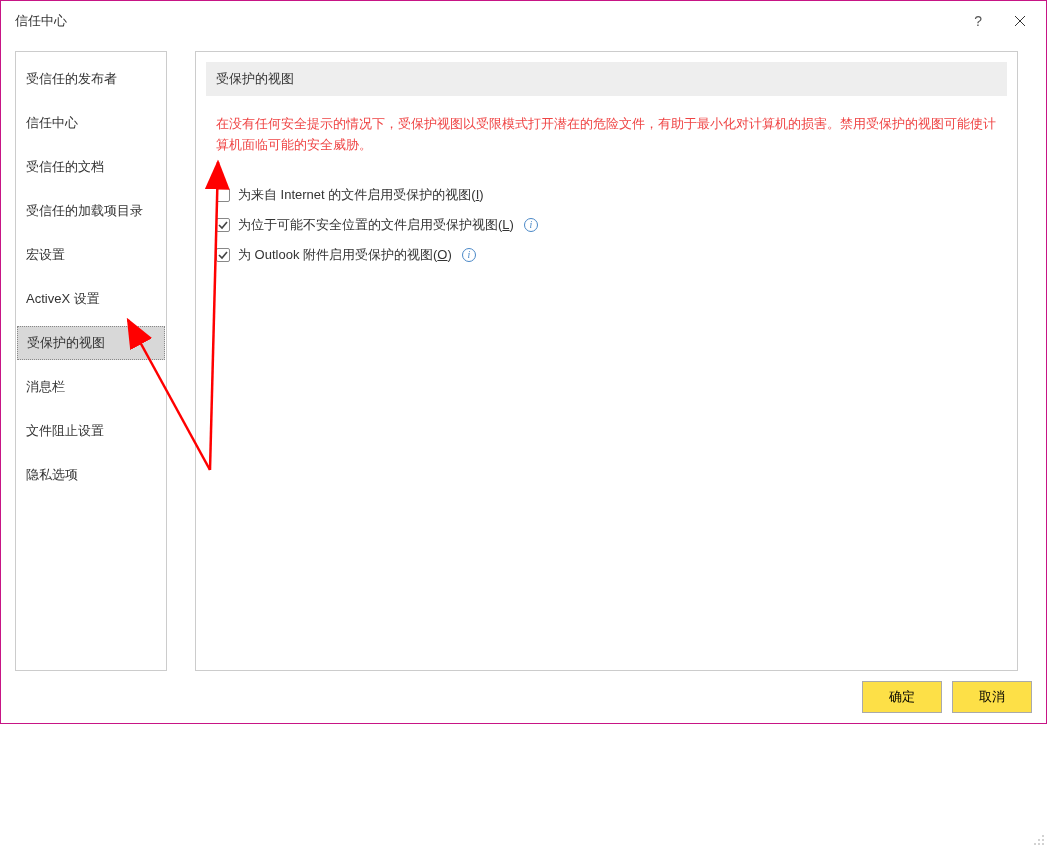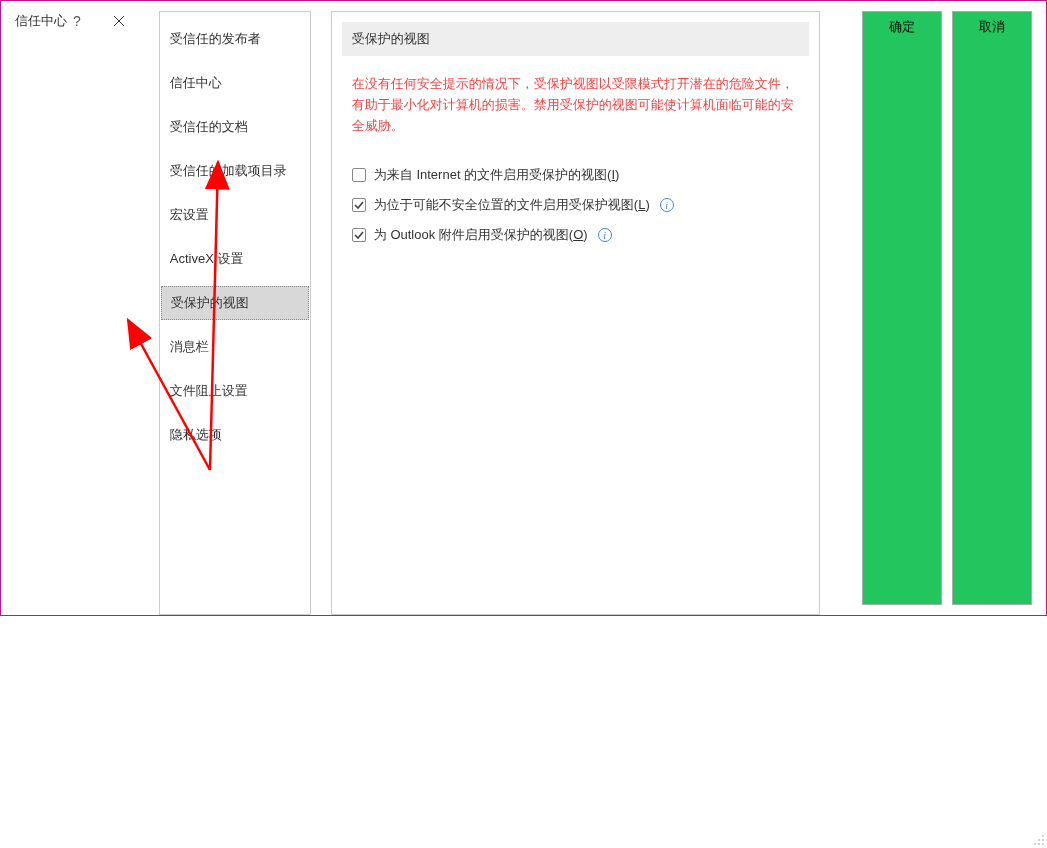--- a/index.html
+++ b/index.html
@@ -7,23 +7,23 @@
       font-family: "Microsoft YaHei", "微软雅黑", sans-serif;
       font-size: 13px;
       background: #fff;
       width: 1047px;
       height: 848px;
       position: relative;
     }
     .dialog {
       border: 1px solid #c71585;
       width: 1047px;
-      height: 616px;
-      display: flex;
-      flex-direction: row;
+      height: 724px;
+      display: flex;
+      flex-direction: column;
     }
     .title-bar {
       display: flex;
       align-items: center;
       justify-content: space-between;
       padding: 8px 14px;
       height: 40px;
     }
     .title-bar-left {
       font-size: 13px;
@@ -39,21 +39,21 @@
       color: #555;
       cursor: pointer;
       padding: 4px 6px;
     }
     .close-icon svg { display: block; }
     .help-icon { font-weight: normal; }
     .content-area {
       flex: 1;
       display: flex;
       padding: 10px 28px 0 14px;
-      gap: 20px;
+      gap: 28px;
     }
     .sidebar {
       width: 152px;
       border: 1px solid #ccc;
       display: flex;
       flex-direction: column;
       padding: 10px 0;
     }
     .sidebar-item {
       padding: 8px 10px;
@@ -131,21 +131,21 @@
     .button-bar {
       display: flex;
       justify-content: flex-end;
       padding: 10px 14px;
       gap: 10px;
     }
     .btn {
       min-width: 80px;
       padding: 6px 18px;
       border: 1px solid #aaa;
-      background: #22c55e;
+      background: #fde047;
       font-size: 13px;
       cursor: pointer;
       text-align: center;
     }
     .arrow-annotation {
       position: absolute;
       pointer-events: none;
       z-index: 100;
     }
     

